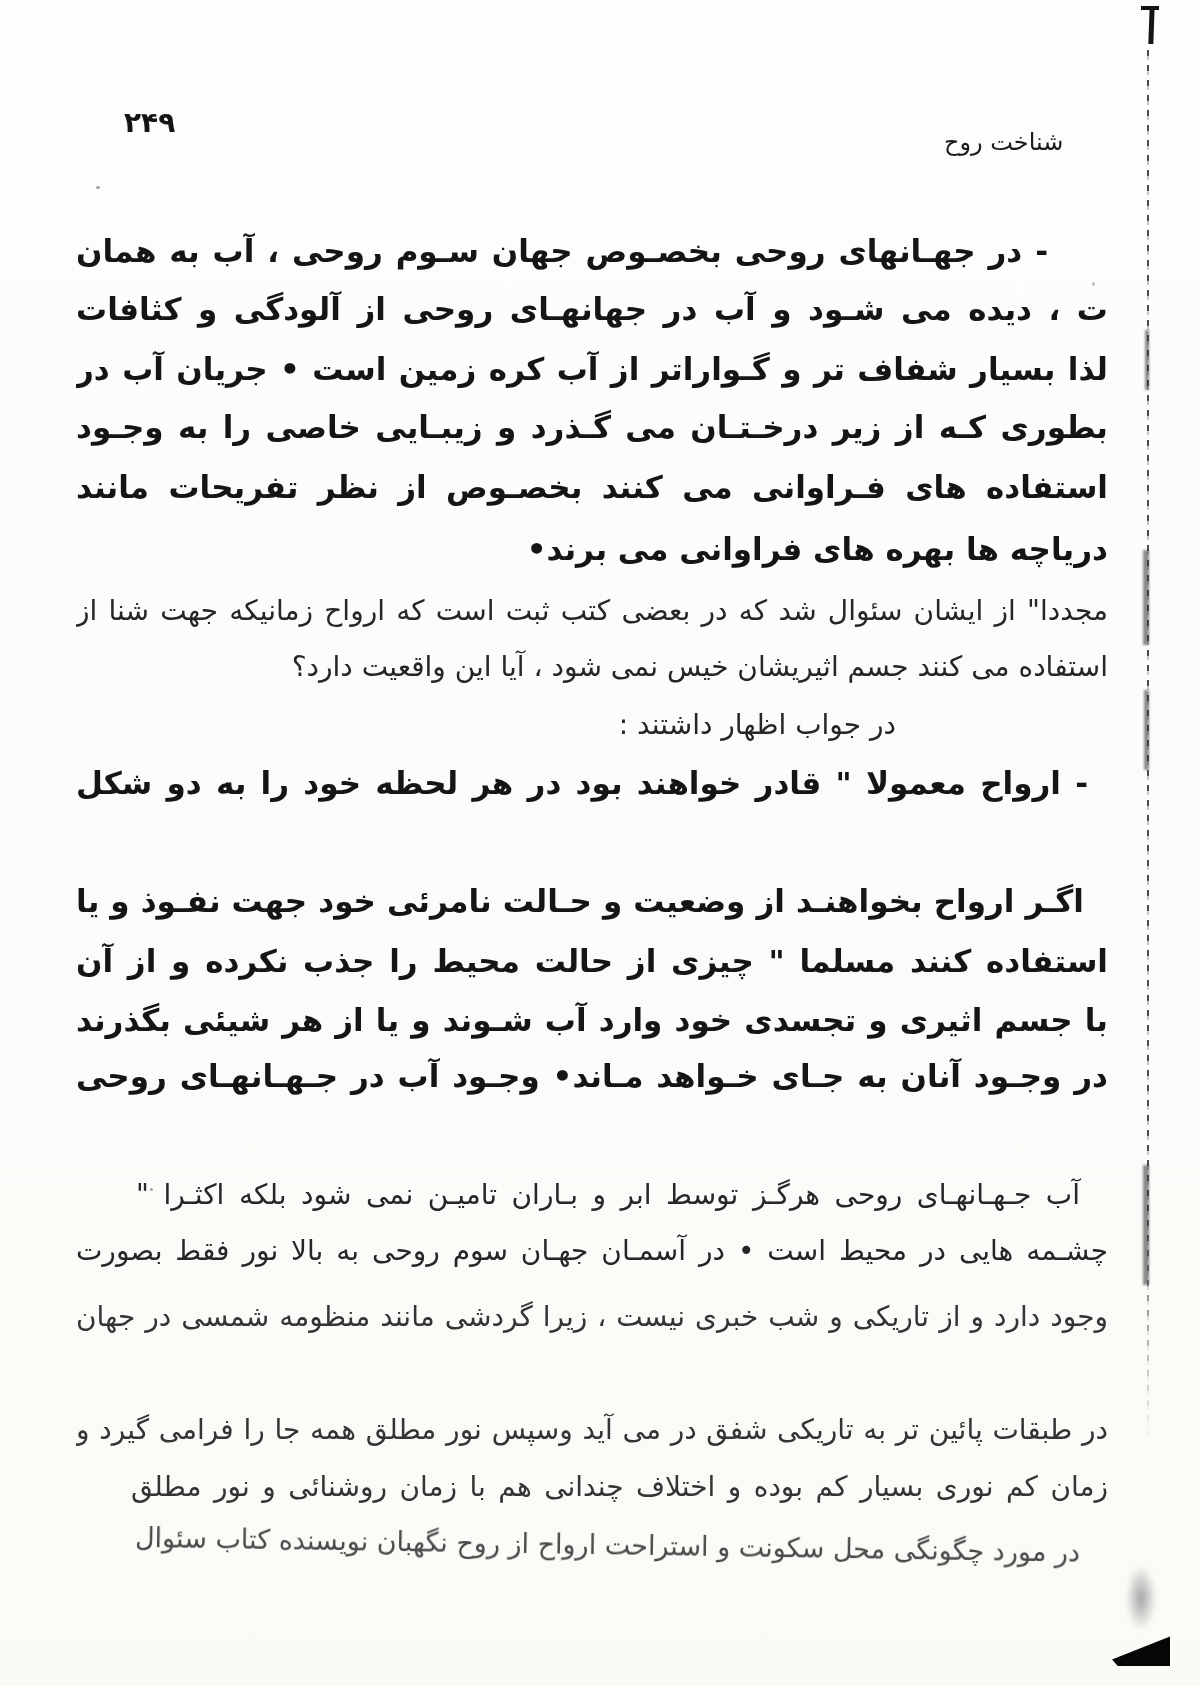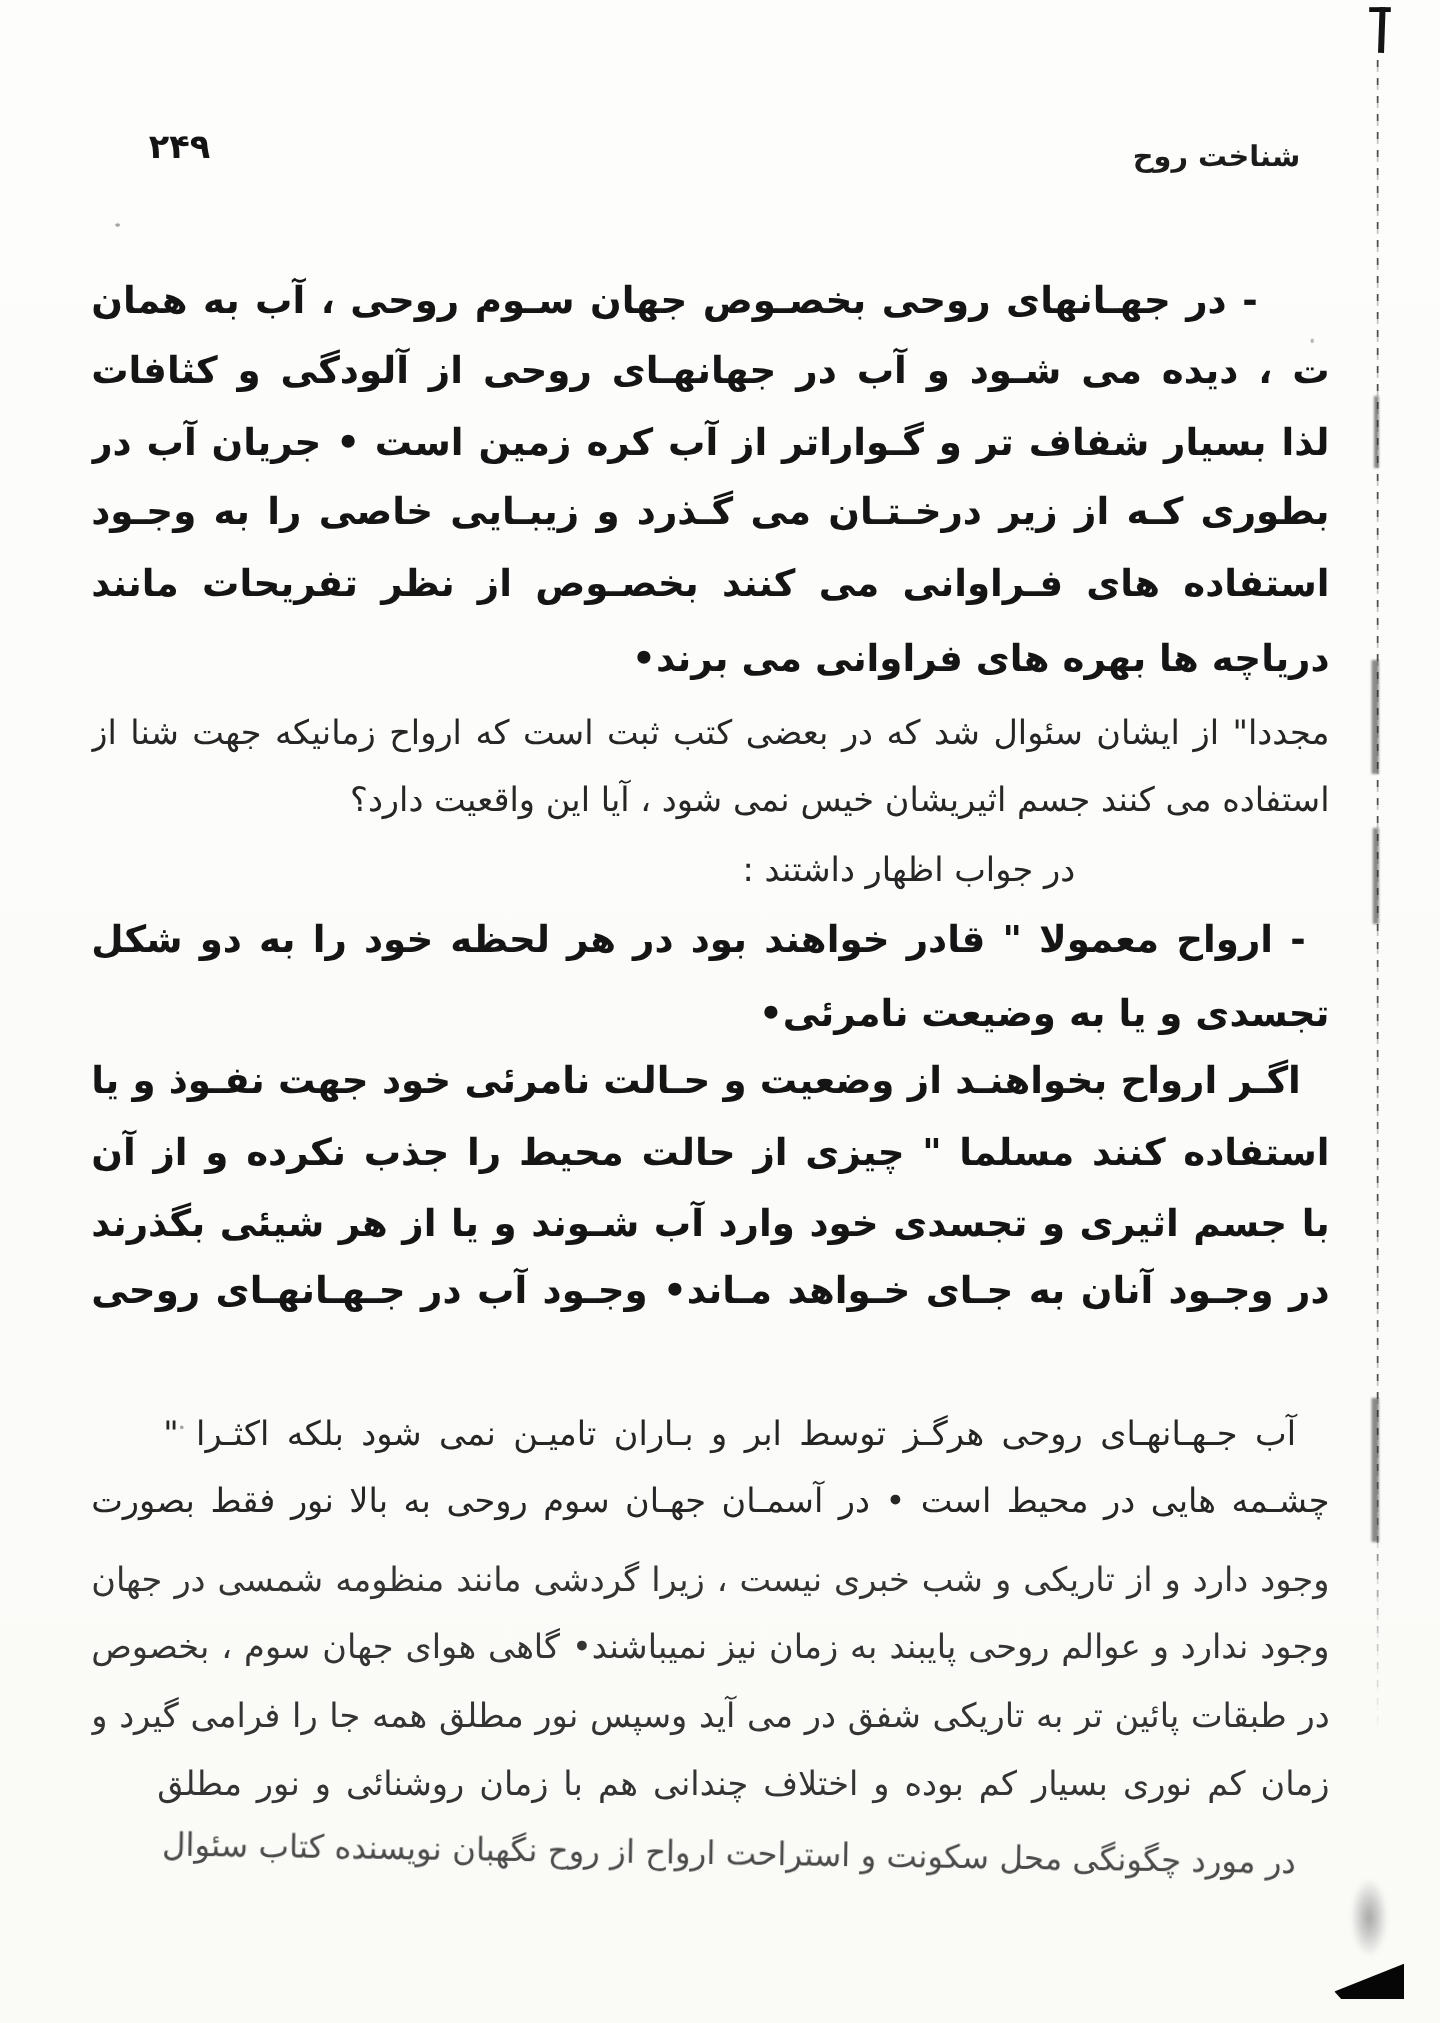--- a/index.html
+++ b/index.html
@@ -10,22 +10,22 @@
     background:linear-gradient(180deg,#fdfdfc 0%,#fbfbf9 60%,#fafaf7 100%);
     font-family:"DejaVu Sans", sans-serif;
     overflow:hidden;
   }
   
   .pagenum{
     position:absolute;left:124px;top:106px;
     font-size:28px;font-weight:700;color:#141414;letter-spacing:2px;
   }
   .runhead{
-    position:absolute;left:944px;top:116px;
-    font-size:24px;font-weight:700;color:#1c1c1c;
+    position:absolute;left:944px;top:128px;
+    font-size:24px;font-weight:400;color:#1c1c1c;
     direction:rtl;
   }
   
   .txt{position:absolute;left:76px;top:0;width:1032px;height:100%;direction:rtl;}
   .ln{
     position:absolute;left:0;right:0;height:54px;line-height:50px;
     overflow:hidden;white-space:nowrap;
   }
   .j{text-align:justify;text-align-last:justify;white-space:normal;}
   .fl{text-align:right;}
@@ -84,29 +84,27 @@
     <div class="ln b j" style="top:226px;padding-right:60px">- در جهـانهای روحی بخصـوص جهان سـوم روحی ، آب به همان شکلی که در کـره زمین</div>
     <div class="ln b j" style="top:284px">ت ، دیده می شـود و آب در جهانهـای روحی از آلودگی و کثافات کـاملا " به  دور اسـت ،</div>
     <div class="ln b j" style="top:344px">لذا بسیار شفاف تر و گـواراتر از آب کره زمین است • جریان آب در بهشـت بسیار فراوان است</div>
     <div class="ln b j" style="top:402px">بطوری کـه از زیر درخـتـان می گـذرد و زیبـایی خاصی را به وجـود می آورد• ارواح از آب</div>
     <div class="ln b j" style="top:462px">استفاده های فـراوانی می کنند بخصـوص از نظر تفریحات مانند شناو غیره از نهـر و استخر و</div>
     <div class="ln b fl" style="top:524px">دریاچه ها بهره های فراوانی می برند•</div>
     <div class="ln r j" style="top:586px">مجددا" از ایشان سئوال شد که در بعضی کتب ثبت است که ارواح زمانیکه جهت شنا از آب</div>
     <div class="ln r fr" style="top:700px;padding-right:212px">در جواب اظهار داشتند :</div>
     <div class="ln r fr" style="top:642px">استفاده می کنند جسم اثیریشان خیس نمی شود ، آیا این واقعیت دارد؟</div>
     <div class="ln b j" style="top:758px;padding-right:20px">- ارواح معمولا " قادر خواهند بود در هر لحظه خود را به دو شکل درآورند • جسم اثیری</div>
-    <div class="ln b fl" style="top:820px">تجسدی و یا به وضیعت نامرئی•</div>
     <div class="ln b j" style="top:876px;padding-right:24px">اگـر ارواح بخواهنـد از وضعیت و حـالت نامرئی خود جهت نفـوذ و یا عبـور از هر چیزی</div>
     <div class="ln b j" style="top:936px">استفاده کنند مسلما " چیزی از حالت محیط را جذب نکرده و از آن خواهند گذشت ، ولی اگر</div>
     <div class="ln b j" style="top:995px">با جسم اثیری و تجسدی خود وارد آب شـوند و یا از هر شیئی بگذرند ، اثرات محیط مدتی</div>
     <div class="ln b j" style="top:1051px">در وجـود آنان به جـای خـواهد مـاند• وجـود آب در جـهـانهـای روحی خـود به صـورت اثیری</div>
     <div class="ln r j" style="top:1170px;padding-right:28px;padding-left:60px">آب جـهـانهـای روحی هرگـز توسط ابر و بـاران تامیـن نمی شود بلکه اکثـرا " بصورت</div>
     <div class="ln r j" style="top:1226px">چشـمه هایی در محیط است • در آسمـان جهـان سوم روحی به بالا نور فقط بصورت مطلق</div>
     <div class="ln r2 j" style="top:1292px">وجود دارد و از تاریکی و شب خبری نیست ، زیرا گردشی مانند منظومه شمسی در جهان سوم</div>
-    <div class="ln r2 j" style="top:1348px">وجود ندارد و عوالم روحی پایبند به زمان نیز نمیباشند• گاهی هوای جهان سوم ، بخصوص</div>
     <div class="ln r2 j" style="top:1405px">در طبقات پائین تر به تاریکی شفق در می آید وسپس نور مطلق همه جا را فرامی گیرد و این</div>
     <div class="ln r2 j" style="top:1462px;padding-left:55px">زمان کم نوری بسیار کم بوده و اختلاف چندانی هم با زمان روشنائی و نور مطلق ندارد•</div>
     <div class="ln r2 fr tilt" style="top:1520px;padding-right:28px">در مورد چگونگی محل سکونت و استراحت ارواح از روح نگهبان نویسنده کتاب سئوال</div>
   </div>
 
   <div class="corner-mark-h"></div>
   <div class="corner-mark-v"></div>
   <div class="edge-line"></div>
   <div class="edge-blob blob1"></div>
   <div class="edge-blob blob2"></div>

